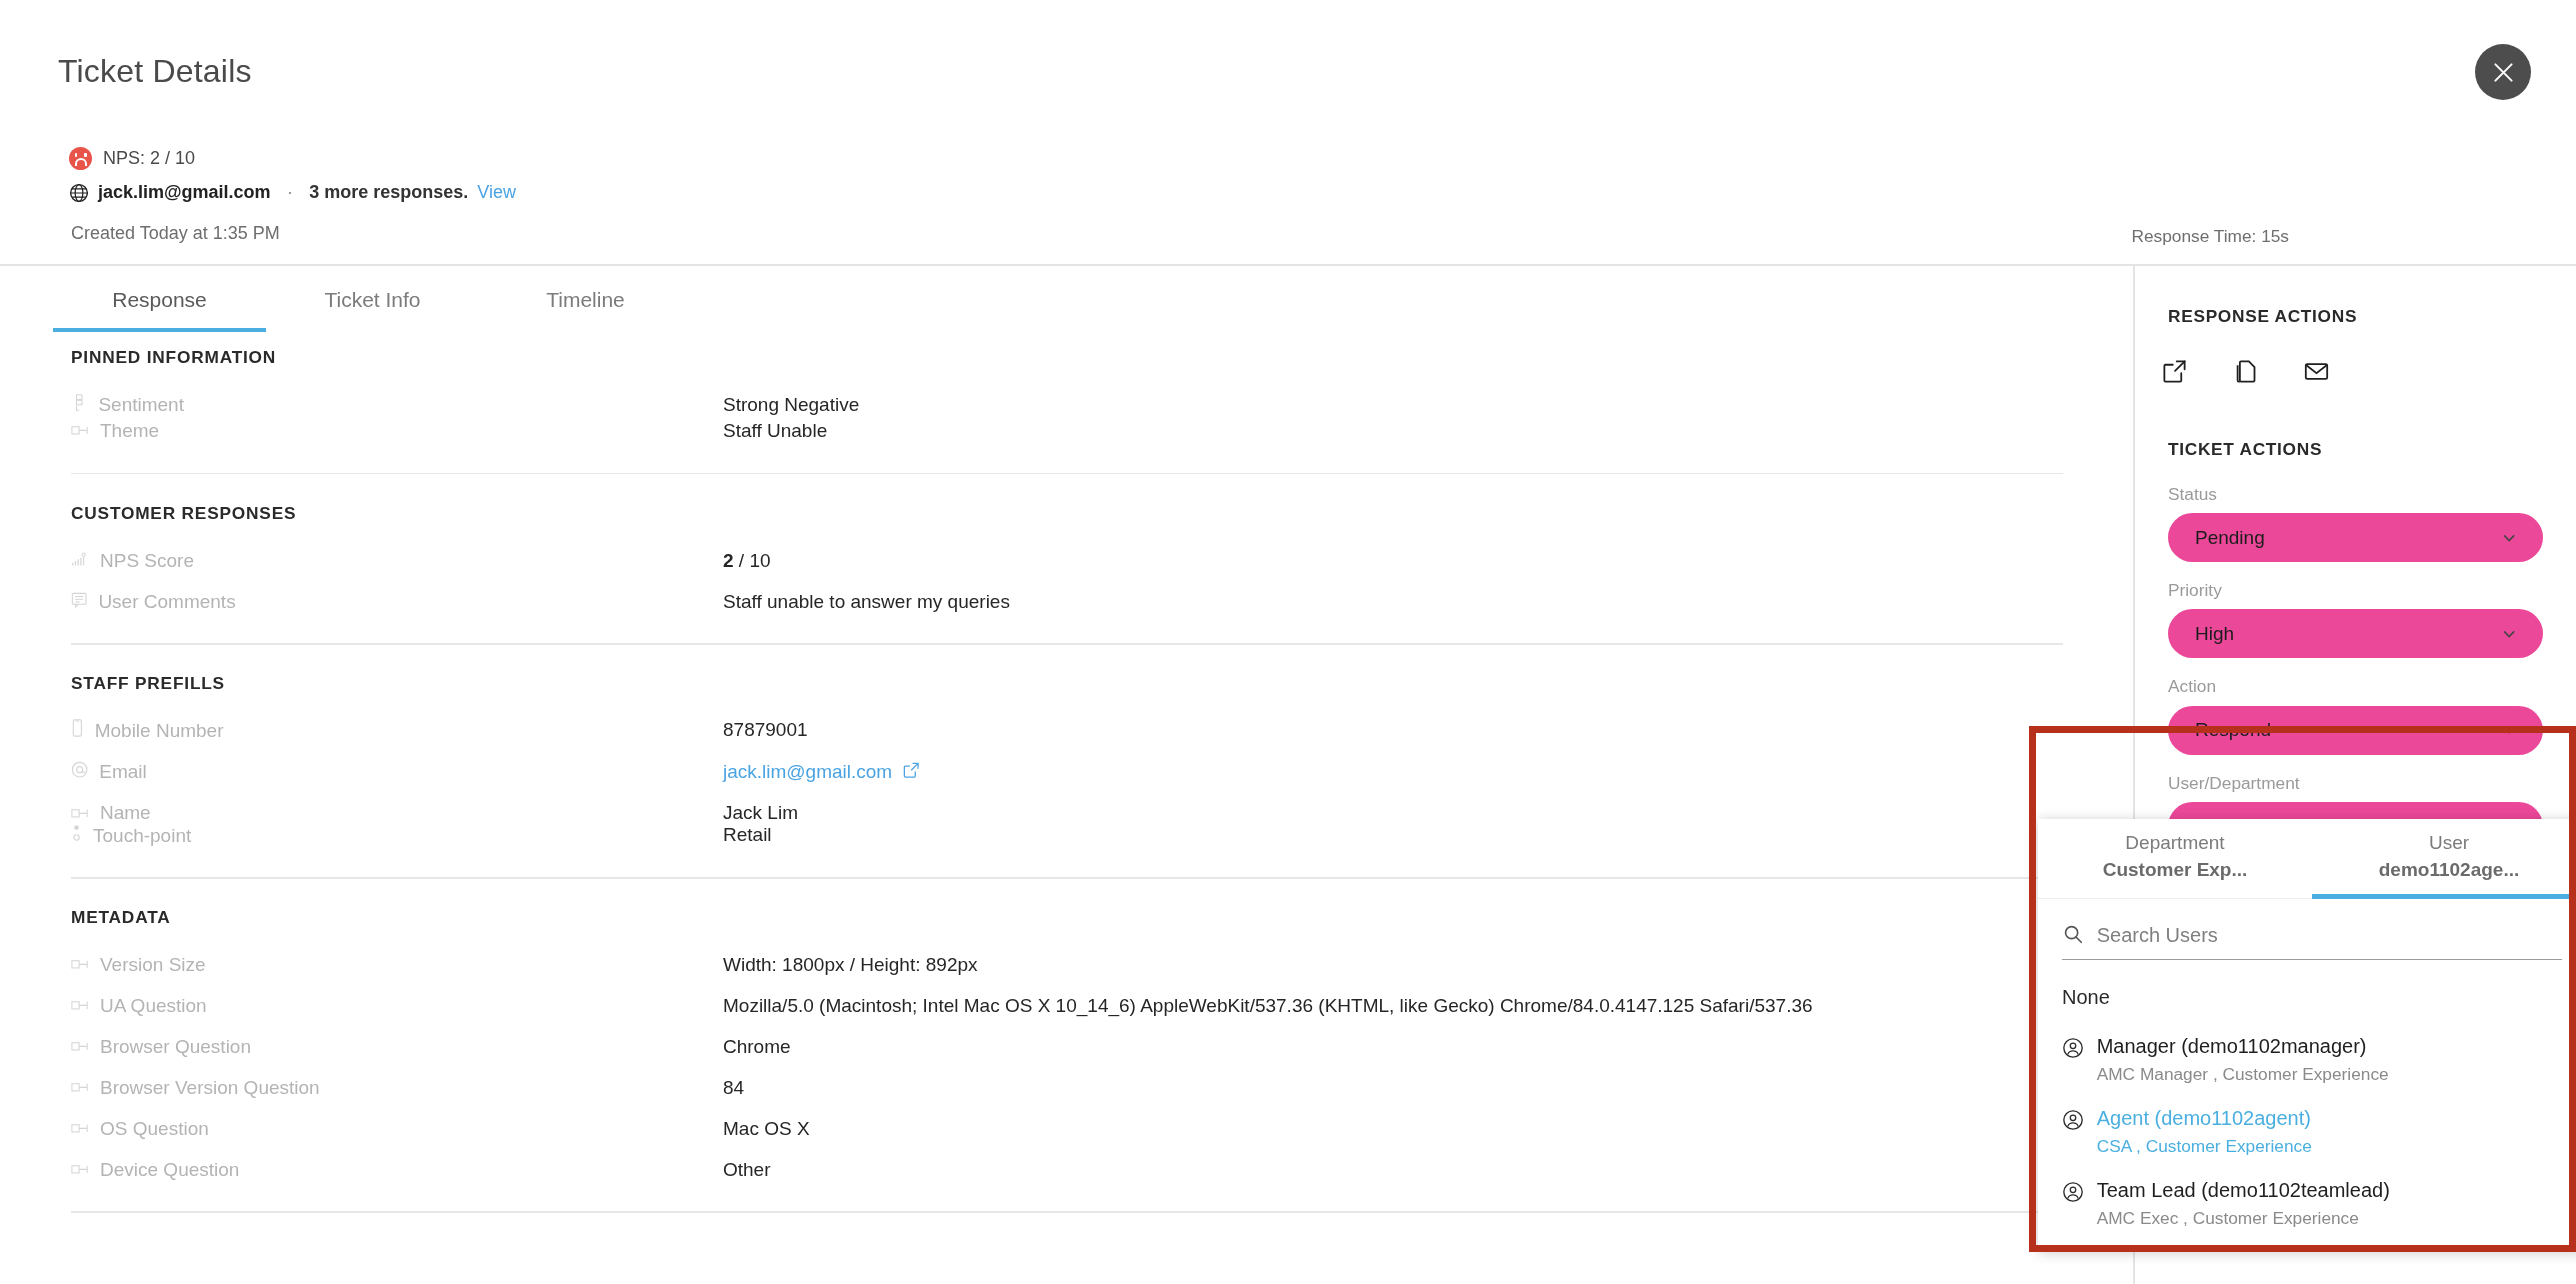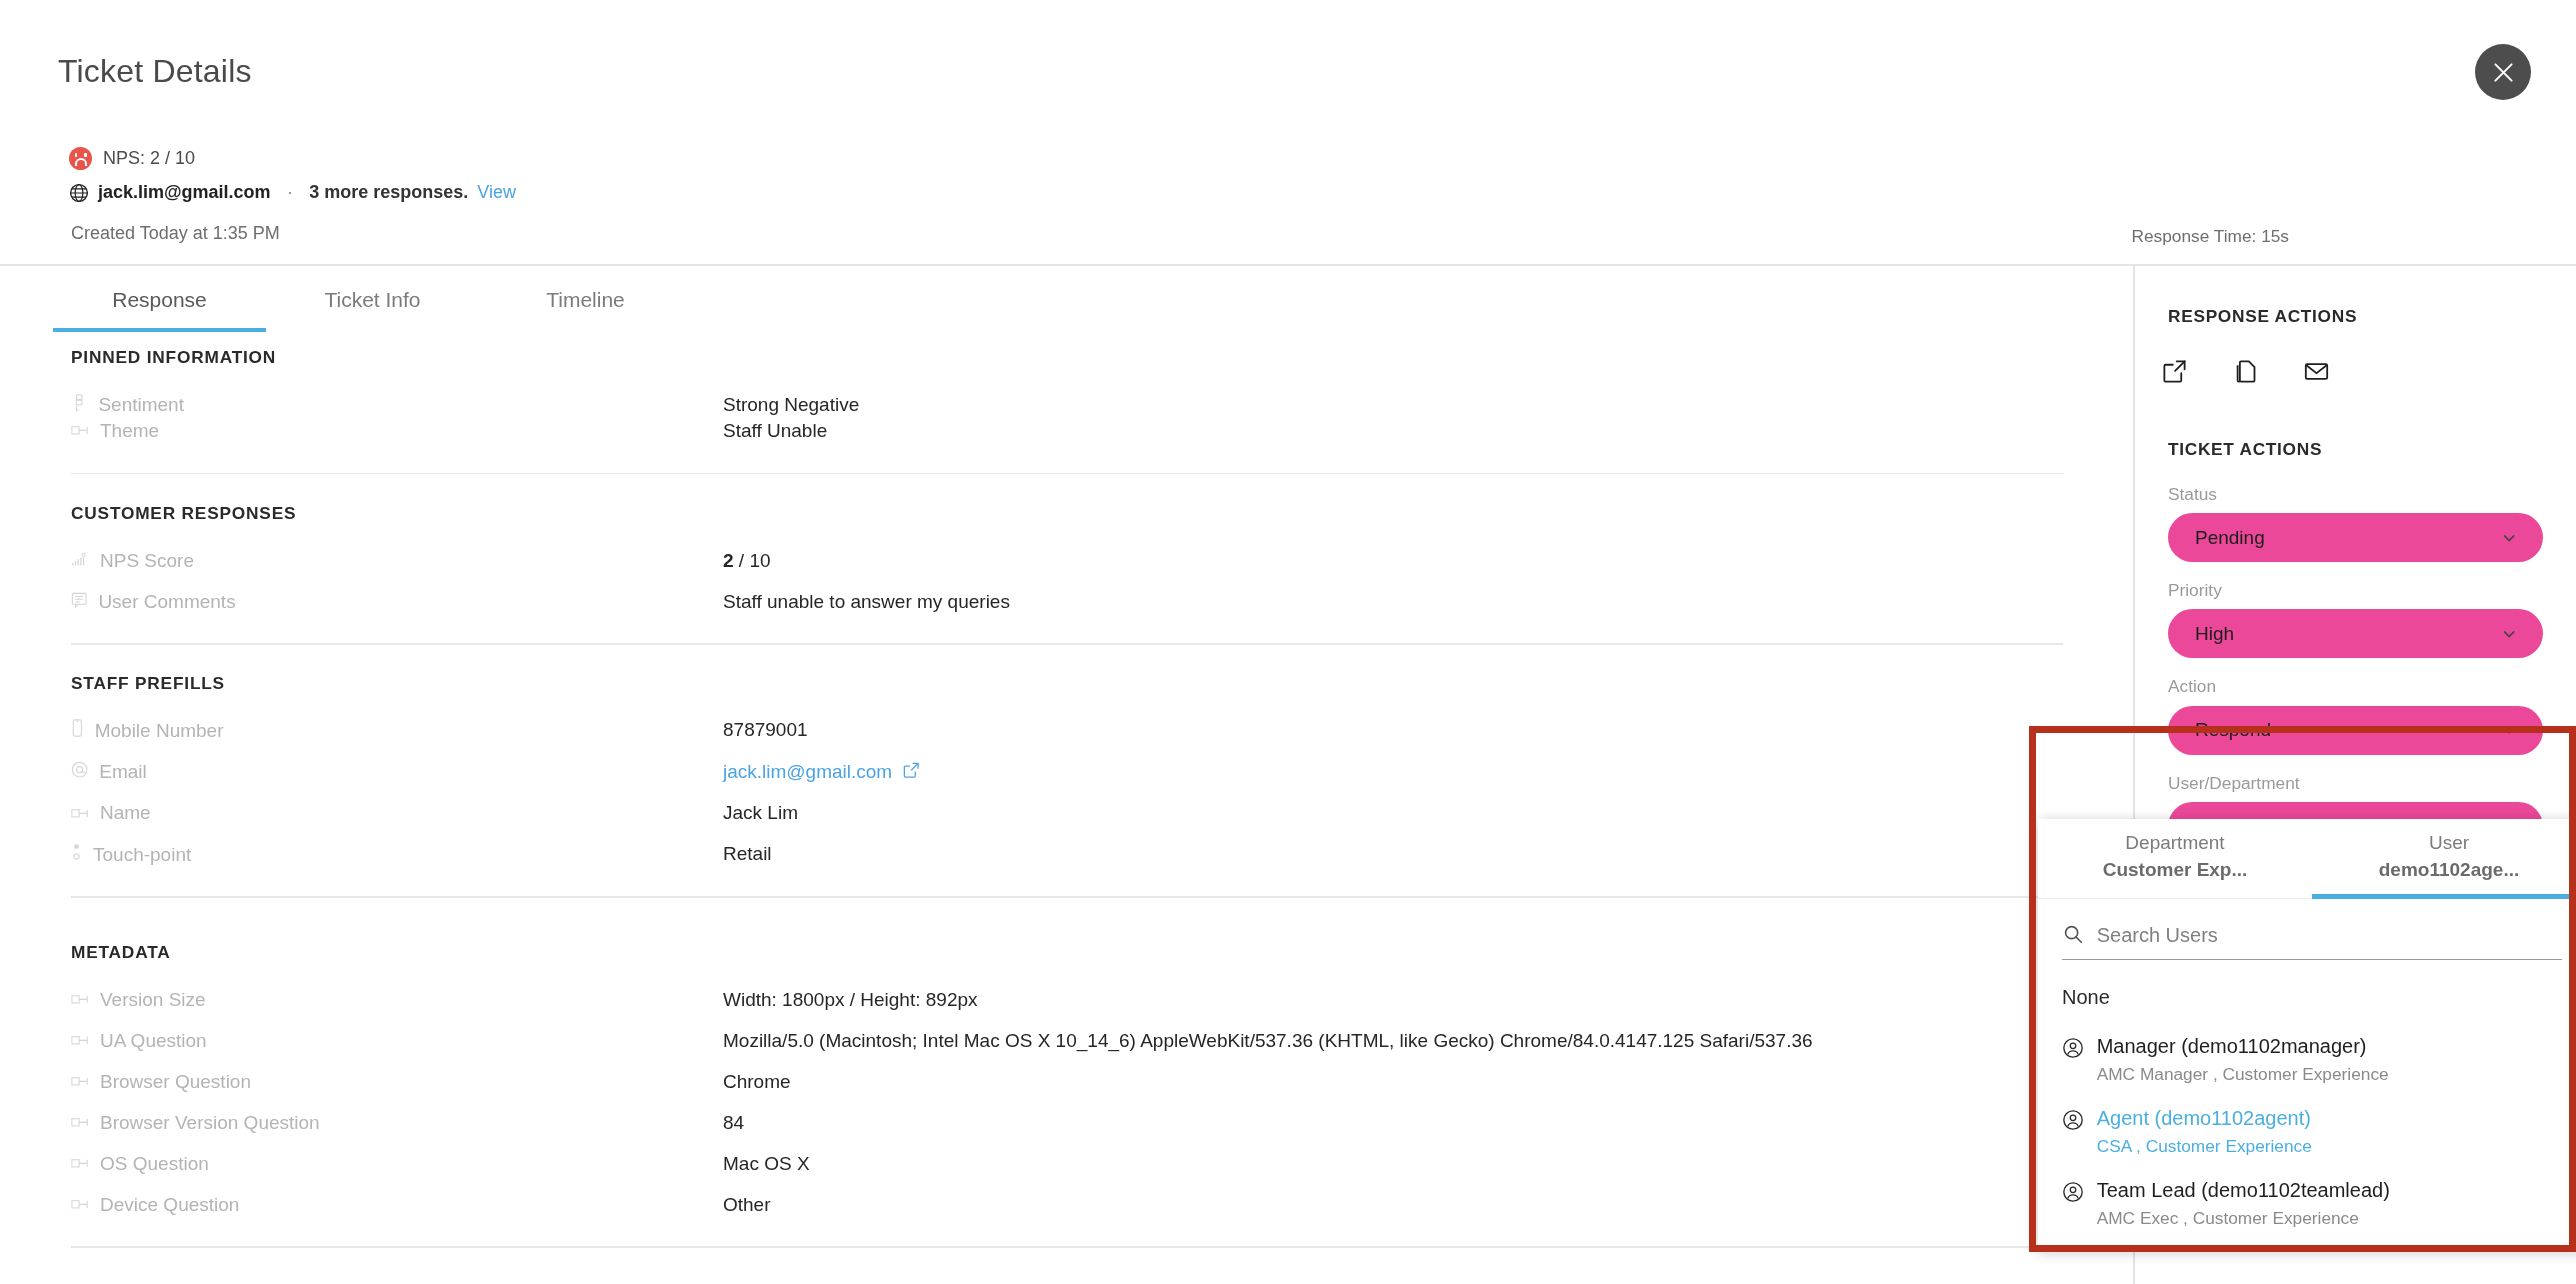--- a/index.html
+++ b/index.html
@@ -297,33 +297,33 @@
     <div class="row" style="margin-top:19px;">
       <div class="row-label">
         <span><svg width="18" height="12.7" viewBox="0 0 20 14">
               <rect x="1" y="3" width="8" height="8" fill="none" stroke="#b4b4b4" stroke-width="1.2"></rect>
               <path d="M9 7h9M18 3v8" stroke="#b4b4b4" stroke-width="1.2" fill="none"></path>
             </svg></span>
         <span>Name</span>
       </div>
       <div class="row-value">Jack Lim</div>
     </div>
-    <div class="row" style="margin-top:19px;">
+    <div class="row" style="">
       <div class="row-label">
         <span><svg width="11" height="18" viewBox="0 0 12 20">
               <circle cx="6" cy="4" r="2.6" fill="#b4b4b4"></circle>
               <circle cx="6" cy="15" r="3" fill="none" stroke="#b4b4b4" stroke-width="1.2"></circle>
             </svg></span>
         <span>Touch-point</span>
       </div>
       <div class="row-value">Retail</div>
     </div>
     <div class="hr" style="margin-top:30px;"></div>
 
-    <div class="section-title" style="margin-top:44px;">METADATA</div>
+    <div class="section-title" style="margin-top:28px;">METADATA</div>
     <div class="row" style="margin-top:25.5px;">
       <div class="row-label">
         <span><svg width="18" height="12.7" viewBox="0 0 20 14">
               <rect x="1" y="3" width="8" height="8" fill="none" stroke="#b4b4b4" stroke-width="1.2"></rect>
               <path d="M9 7h9M18 3v8" stroke="#b4b4b4" stroke-width="1.2" fill="none"></path>
             </svg></span>
         <span>Version Size</span>
       </div>
       <div class="row-value">Width: 1800px / Height: 892px</div>
     </div>

